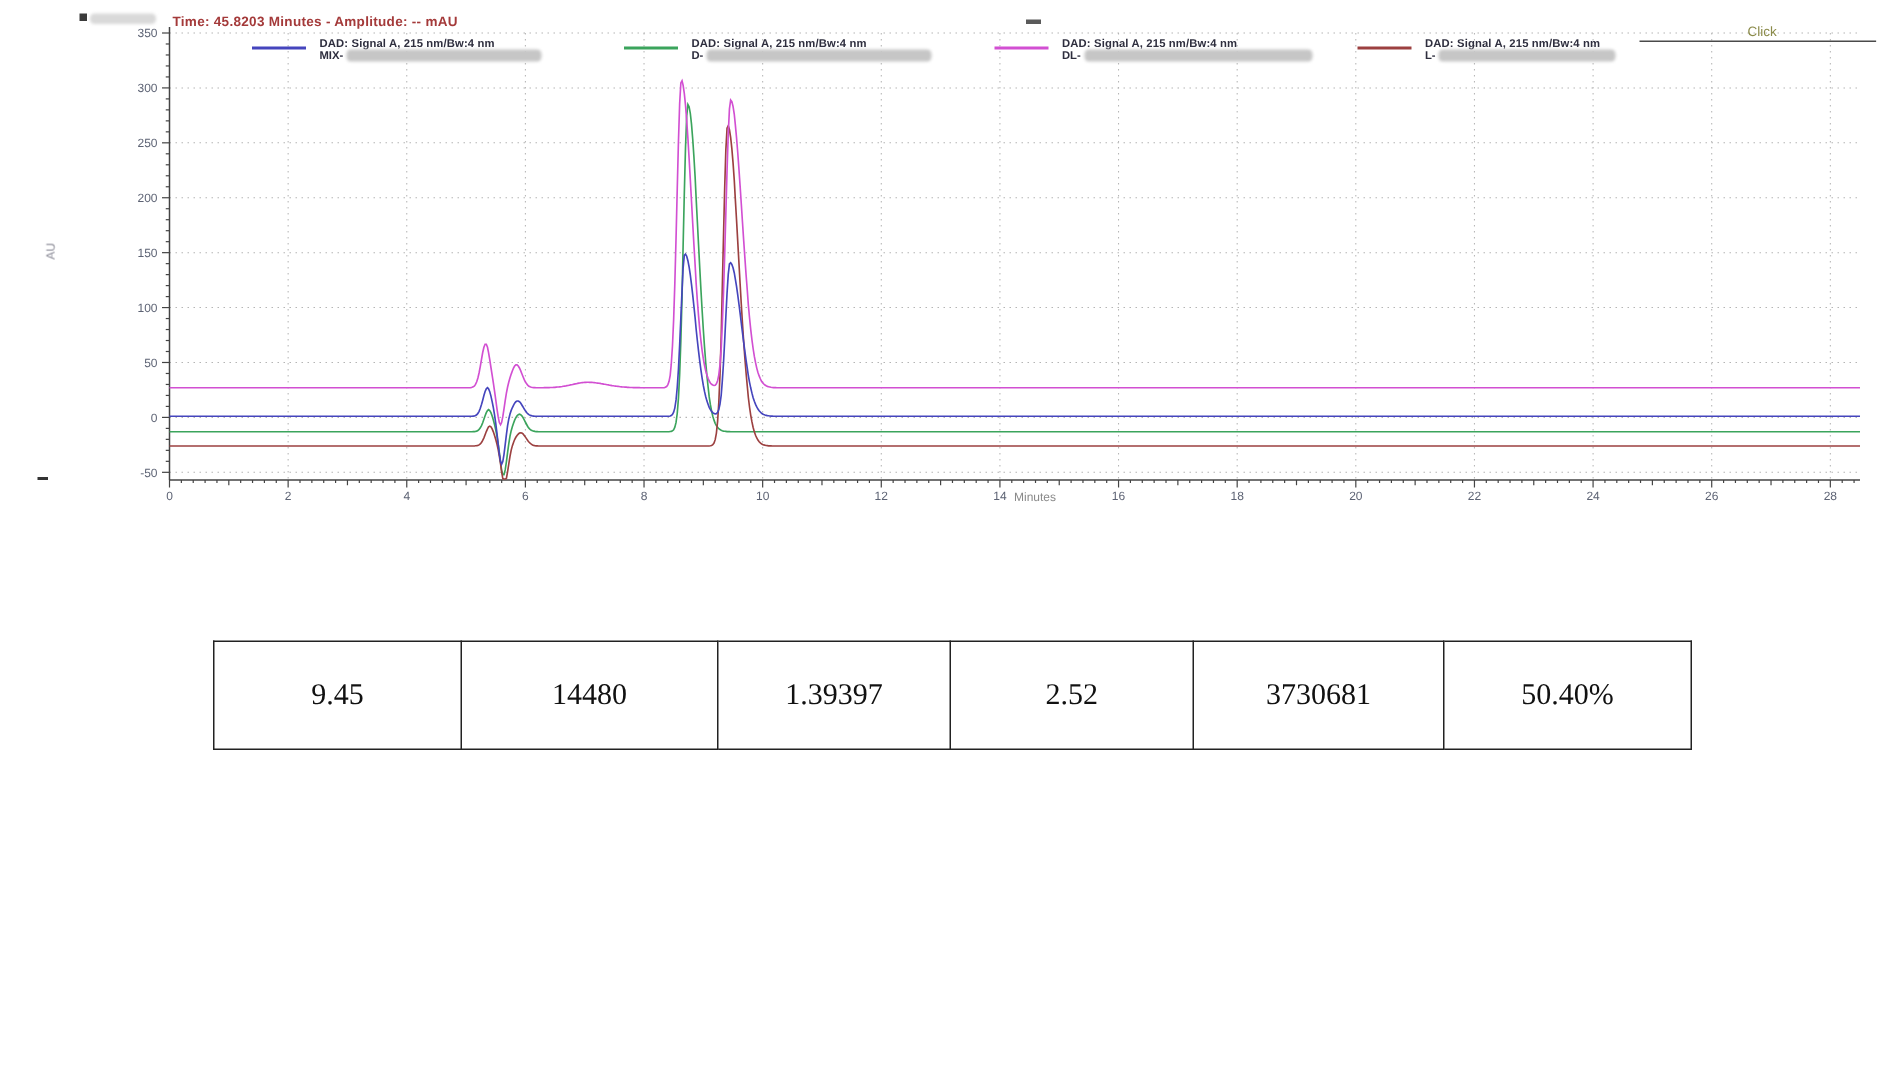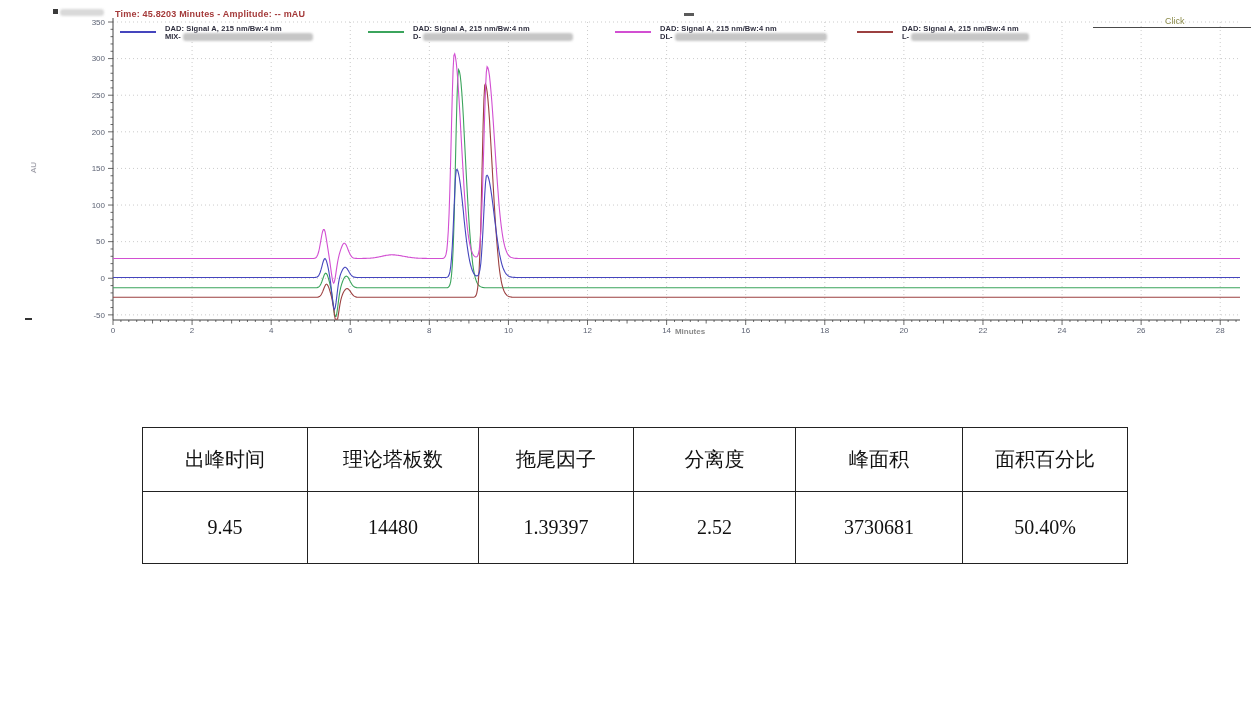--- a/index.html
+++ b/index.html
@@ -13,23 +13,23 @@
   .click-label{position:absolute;left:1165px;top:16px;font-size:9px;color:#8b8b4a;cursor:pointer;text-align:center;}
   .topright-rule{position:absolute;left:1093px;top:27px;width:158px;height:1px;background:#4a4a4a;}
   .corner-dot{position:absolute;left:53px;top:9px;width:5px;height:5px;background:#3a3a3a;}
   .corner-smudge{position:absolute;left:60px;top:9px;width:44px;height:7px;background:#d9d9d9;
                  border-radius:3px;filter:blur(1px);}
   .mid-dash{position:absolute;left:684px;top:13px;width:10px;height:3px;background:#5a5a5a;}
   .bottomleft-dash{position:absolute;left:25px;top:318px;width:7px;height:2px;background:#333;}
   .ylabel{position:absolute;left:28px;top:163px;font-size:8px;color:#8a8a96;
           transform:rotate(-90deg);transform-origin:center;filter:blur(.4px);}
   .xlabel{position:absolute;left:660px;top:327px;width:60px;text-align:center;
-          font-size:8px;color:#8a8a8a;filter:blur(.3px);font-weight:bold;}
+          font-size:8px;color:#8a8a8a;filter:blur(.3px);}
   
-  .legend-entry{position:absolute;top:25px;white-space:nowrap;}
+  .legend-entry{position:absolute;top:25px;white-space:nowrap;margin-left:48px;}
   .legend-swatch{position:absolute;left:-45px;top:6px;width:36px;height:2px;}
   .legend-l1{font-size:7.5px;font-weight:bold;color:#2e2e3e;line-height:8px;letter-spacing:.1px;}
   .legend-l2{font-size:7.5px;font-weight:bold;color:#2e2e3e;line-height:8px;display:flex;align-items:center;text-align:center;}
   .redact{display:inline-block;height:8px;margin-left:2px;background:#c6c6c6;
           border-radius:3px;filter:blur(1.2px);}
   
   .table-region{position:absolute;left:142px;top:427px;}
   table.results{border-collapse:collapse;table-layout:fixed;background:#fff;
                 font-family:"Liberation Serif",serif;color:#111;}
   table.results td{border:1.5px solid #222;text-align:center;vertical-align:middle;
@@ -336,28 +336,20 @@
     <table class="results">
       <colgroup>
         <col style="width:165px">
           <col style="width:171px">
           <col style="width:155px">
         <col style="width:162px">
           <col style="width:167px">
           <col style="width:165px">
       </colgroup>
       <tbody>
-        <tr class="hrow">
-          <td>出峰时间</td>
-          <td>理论塔板数</td>
-          <td>拖尾因子</td>
-          <td>分离度</td>
-          <td>峰面积</td>
-          <td>面积百分比</td>
-        </tr>
         <tr class="drow">
           <td>9.45</td>
           <td>14480</td>
           <td>1.39397</td>
           <td>2.52</td>
           <td>3730681</td>
           <td>50.40%</td>
         </tr>
       </tbody>
     </table>

